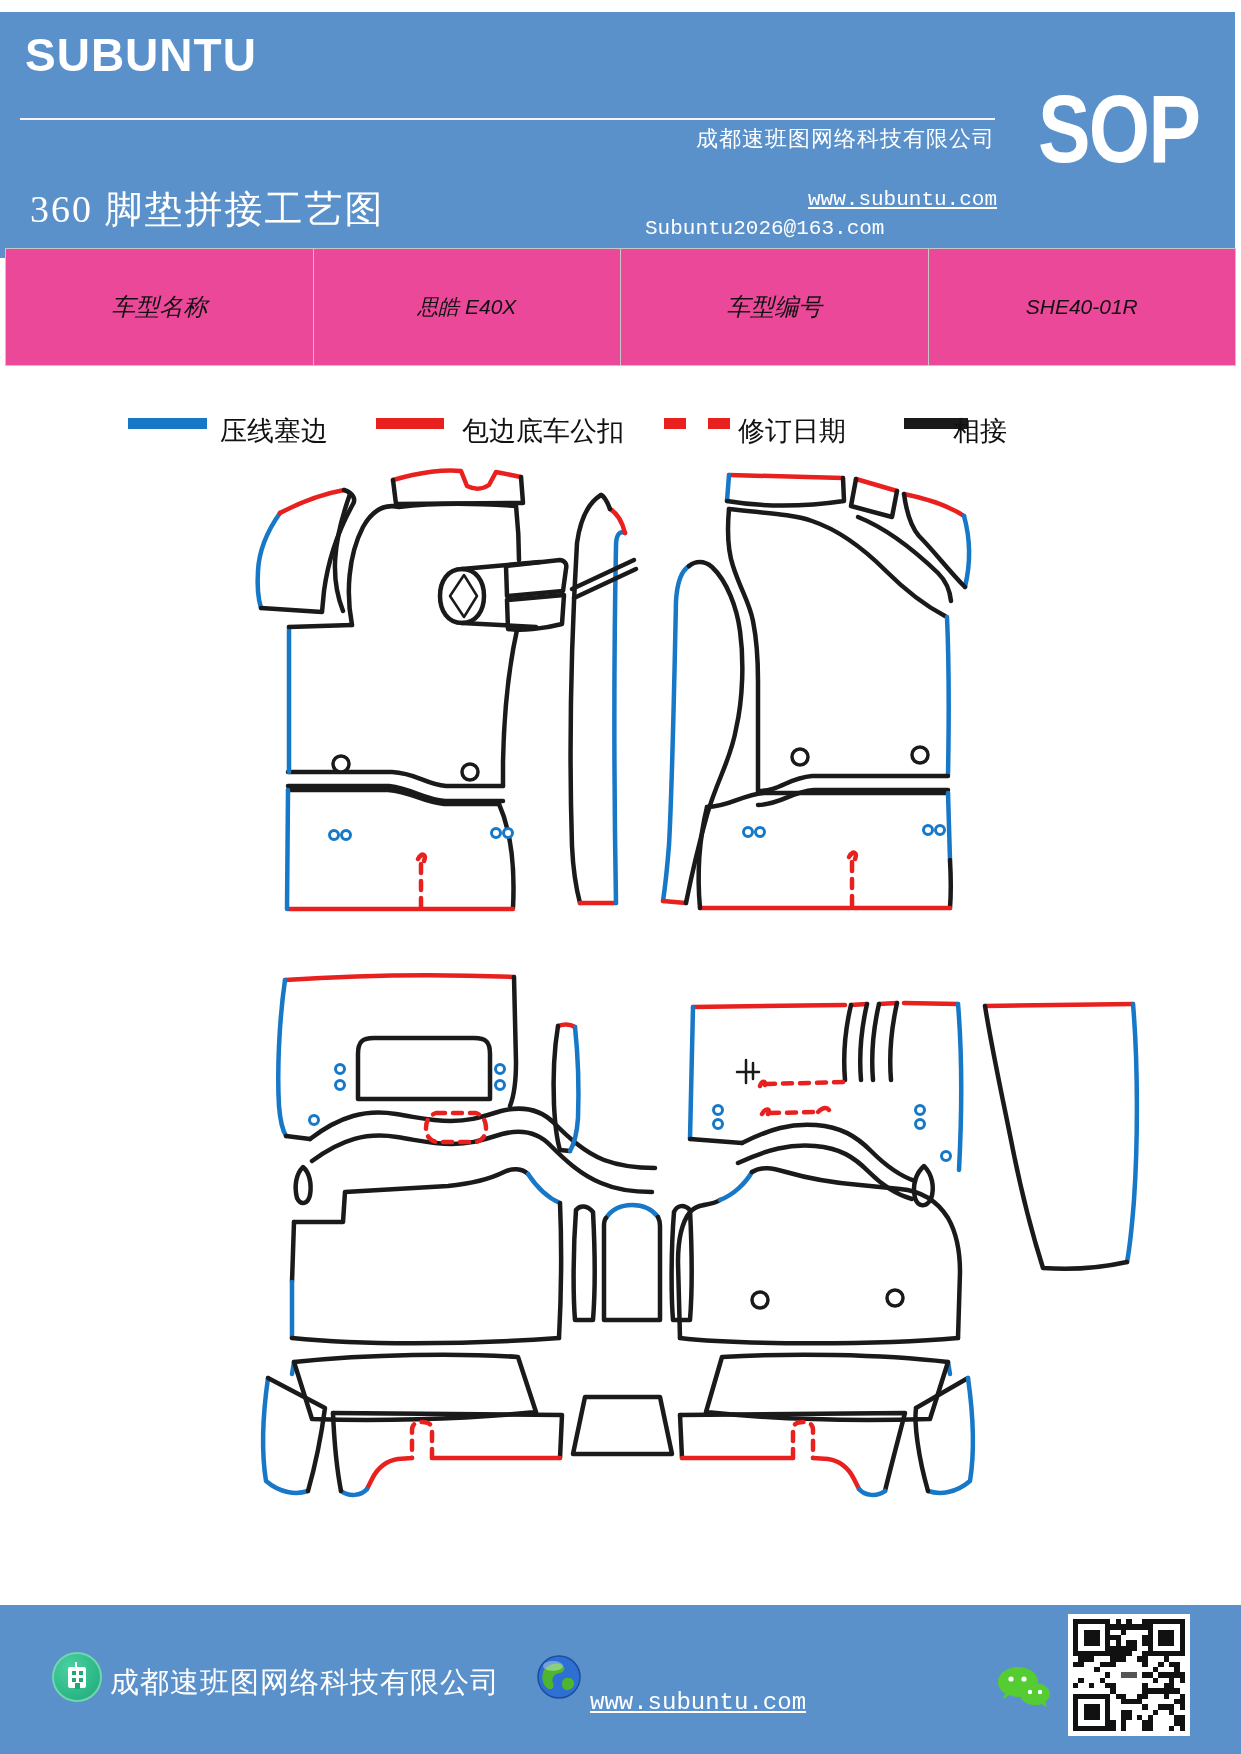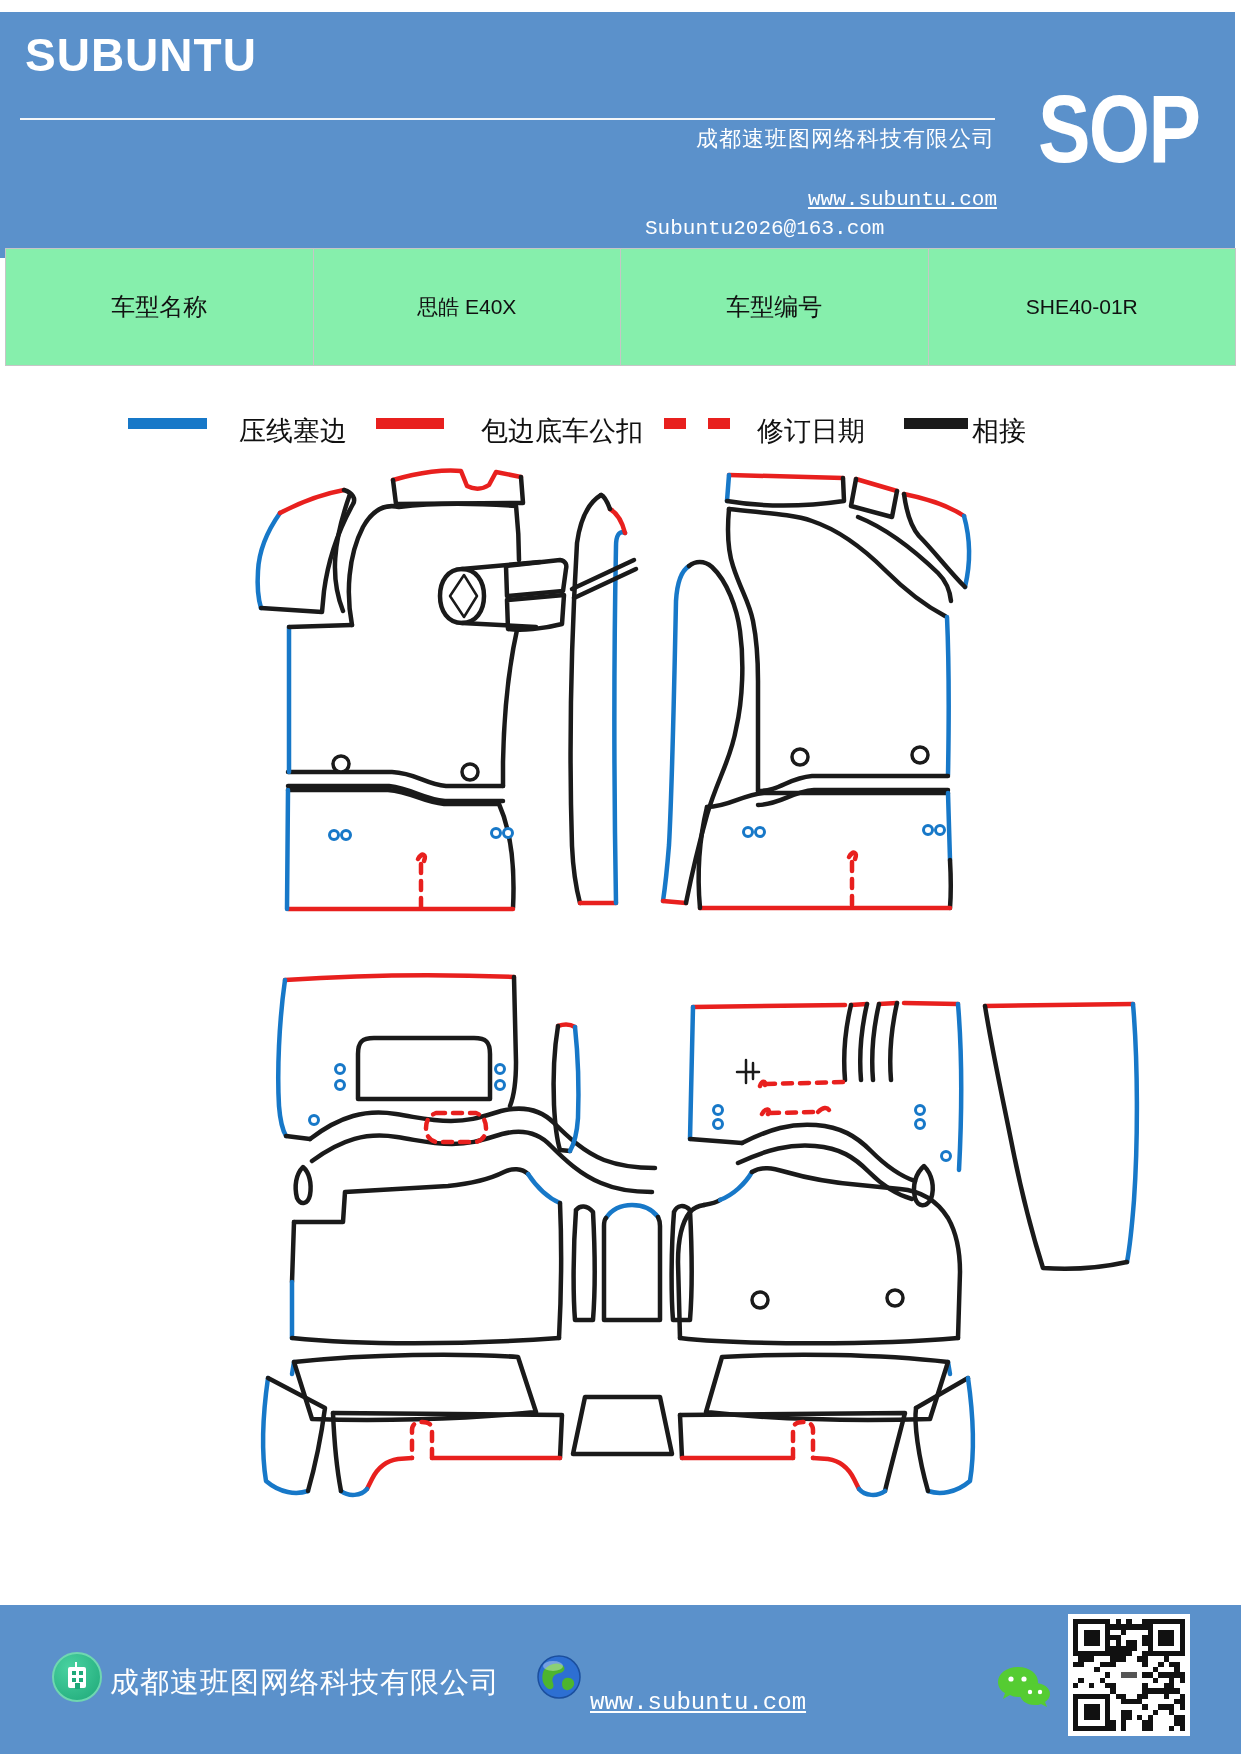--- a/index.html
+++ b/index.html
@@ -16,27 +16,27 @@
                font-size:22px;font-family:"Liberation Serif",serif;letter-spacing:1px;}
   .hdr-www{position:absolute;left:645px;top:176px;width:352px;text-align:right;color:#fff;
            font-size:21px;font-family:"Liberation Mono",monospace;text-decoration:underline;}
   .hdr-mail{position:absolute;left:645px;top:205px;width:352px;color:#fff;
             font-size:21px;font-family:"Liberation Mono",monospace;}
   .sop{position:absolute;left:1038px;top:62px;width:200px;color:#fff;font-size:96px;font-weight:bold;
        font-family:"Liberation Sans",sans-serif;transform:scaleX(.82);transform-origin:left;
        letter-spacing:-2px;}
   
   .spec-table{position:absolute;left:5px;top:248px;width:1231px;height:118px;
-              border-collapse:collapse;table-layout:fixed;background:#86efac;}
+              border-collapse:collapse;table-layout:fixed;background:#ec4899;font-style:italic;}
   .spec-table td{border:1px solid #c6c6c6;text-align:center;vertical-align:middle;color:#111;}
   td.lbl{font-family:"Liberation Serif",serif;font-size:24px;}
   td.val{font-family:"Liberation Sans",sans-serif;font-size:21px;text-align:center;}
   
   .legend{position:absolute;left:0;top:405px;width:1241px;height:45px;}
-  .lg-label{position:absolute;top:8px;font-size:27px;color:#111;font-family:"Liberation Serif",serif;margin-left:19px;}
+  .lg-label{position:absolute;top:8px;font-size:27px;color:#111;font-family:"Liberation Serif",serif;}
   .lg-swatch{position:absolute;top:13px;height:11px;}
   .lg-blue{left:128px;width:79px;background:#1778c8;}
   .lg-red{left:376px;width:68px;background:#e8201e;}
   .lg-dash{left:664px;width:66px;height:0;border-top:11px dashed #e8201e;background:none;}
   .lg-black{left:904px;width:64px;background:#1a1a1a;}
   .lbl1{left:220px;} .lbl2{left:462px;} .lbl3{left:738px;} .lbl4{left:953px;}
   
   .diagram{position:absolute;left:0;top:430px;}
   .diagram path{fill:none;stroke-linecap:round;stroke-linejoin:round;}
   .k{stroke:#1a1a1a;stroke-width:4.5;}
@@ -60,20 +60,21 @@
   .qr svg{position:absolute;left:5px;top:5px;}
 </style>
 </head>
 <body>
 
 <div class="page">
 
   <div class="header">
     <div class="brand">SUBUNTU</div>
     <div class="header-line"></div>
+    <div class="doc-title">360 脚垫拼接工艺图</div>
     <div class="hdr-company">成都速班图网络科技有限公司</div>
     <div class="hdr-www">www.subuntu.com</div>
     <div class="hdr-mail">Subuntu2026@163.com</div>
     <div class="sop">SOP</div>
   </div>
 
   <table class="spec-table">
     <tbody>
         <tr>
       <td class="lbl">车型名称</td>

